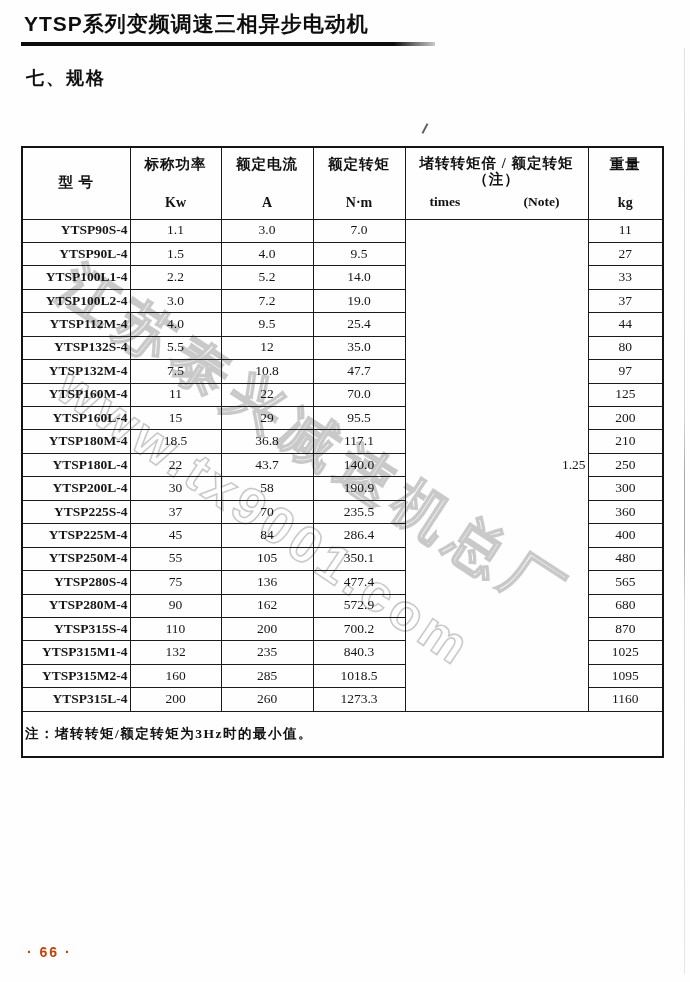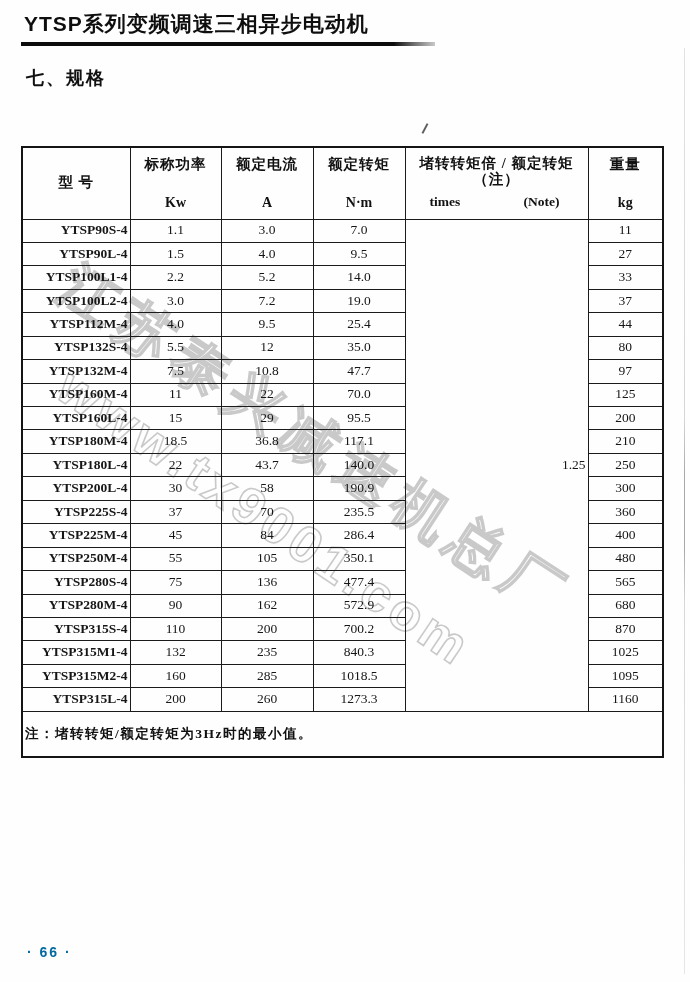--- a/index.html
+++ b/index.html
@@ -80,21 +80,21 @@
   tr.note-row{height:46px;}
   td.c-note{
     text-align:left;padding-left:11px;font-weight:bold;
     font-size:15px;letter-spacing:1.5px;color:#101010;
   }
 
   
   .page-number{
     position:absolute;left:27px;top:944px;
     font-family:"Liberation Sans", sans-serif;
-    font-weight:bold;font-size:14px;letter-spacing:2px;color:#0369a1;
+    font-weight:bold;font-size:14px;letter-spacing:2px;color:#c2410c;
     z-index:3;
   }
   .scan-edge{
     position:absolute;right:5px;top:48px;bottom:8px;width:1px;
     background:linear-gradient(to bottom,#e2e2e2 0%,#d6d6d6 40%,#a8a8a8 46%,#a8a8a8 54%,#d8d8d8 60%,#e6e6e6 100%);
     z-index:1;
   }
   .scan-mark{
     position:absolute;left:424px;top:123px;width:2px;height:11px;
     background:#5e5e5e;transform:rotate(28deg);z-index:1;

